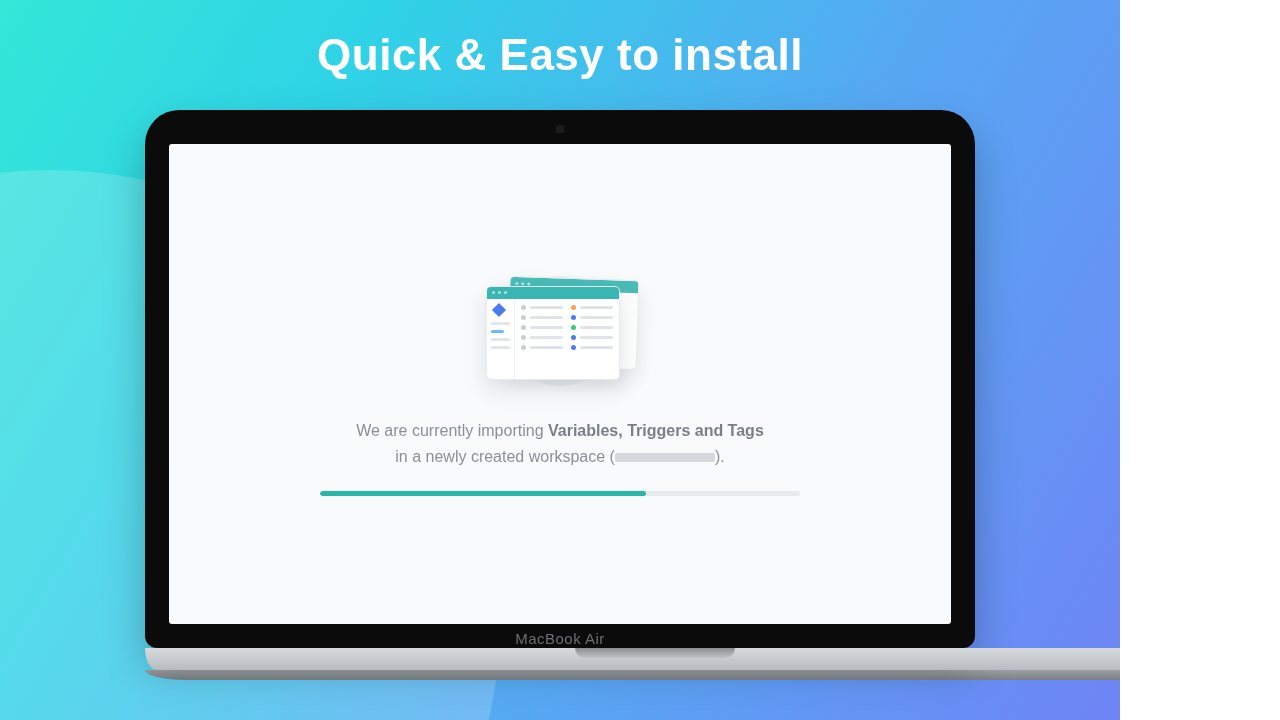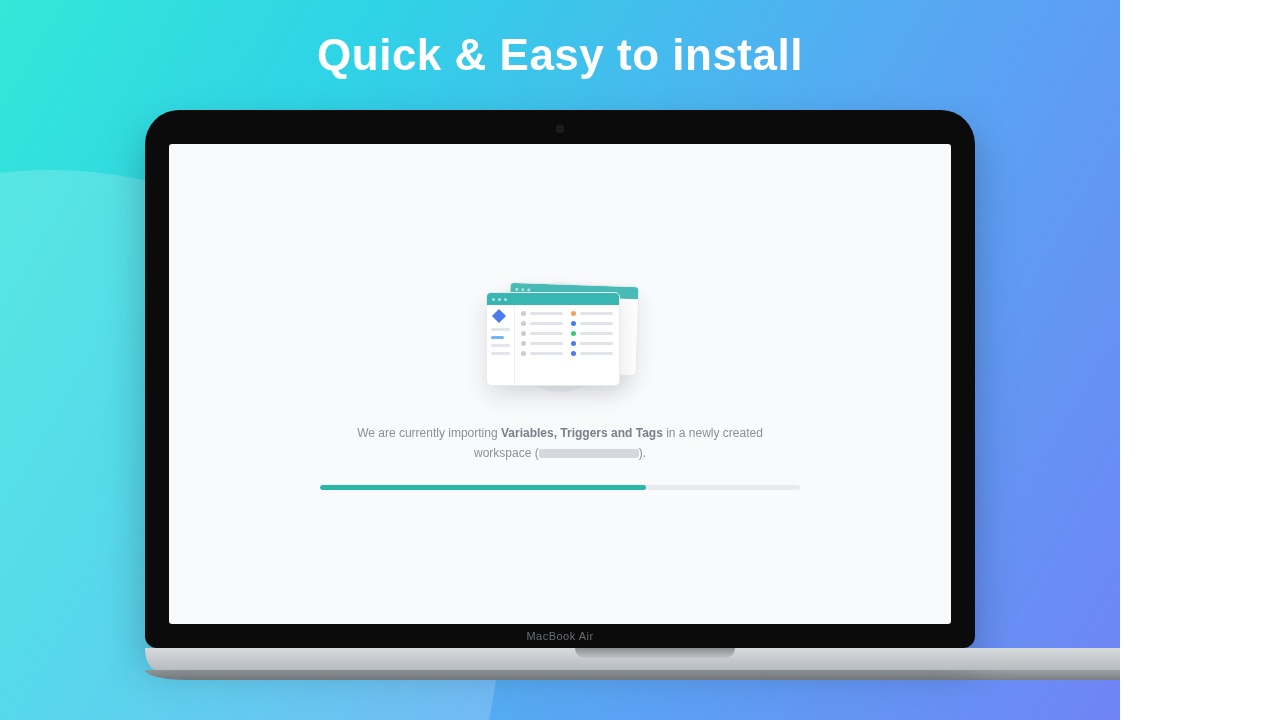--- a/index.html
+++ b/index.html
@@ -74,21 +74,21 @@
     position: absolute;
     left: 50%; transform: translateX(-50%);
     top: 0;
     width: 160px; height: 10px;
     background: linear-gradient(#8b8f93, #bfc3c6);
     border-radius: 0 0 10px 10px;
   }
   .base-label {
     position: absolute;
     top: -18px; left: 50%; transform: translateX(-50%);
-    font-size: 11px;
+    font-size: 15px;
     color: #6b6f73;
     letter-spacing: 0.5px;
     pointer-events: none;
   }
   .foot {
     width: 1020px; height: 10px;
     margin: 0 auto;
     background: linear-gradient(#9aa0a5, #7b8085);
     border-radius: 0 0 50px 50px / 0 0 12px 12px;
   }
@@ -169,21 +169,21 @@
     display: flex; align-items: center; gap: 4px;
   }
   .bullet { width: 5px; height: 5px; border-radius: 50%; flex-shrink: 0; }
   .bar { height: 3px; background: #e0e4e8; border-radius: 2px; flex: 1; }
   .bullet.gray  { background: #c9ced3; }
   .bullet.blue  { background: #4b7bec; }
   .bullet.green { background: #38c97a; }
   .bullet.orange{ background: #f3a35c; }
 
   .status-text {
-    font-size: 12px;
+    font-size: 16px;
     color: #8a9099;
     text-align: center;
     line-height: 1.6;
     max-width: 420px;
   }
   .status-text strong { color: #7a808a; font-weight: 600; }
   .redact {
     display: inline-block;
     width: 100px; height: 9px;
     vertical-align: middle;

